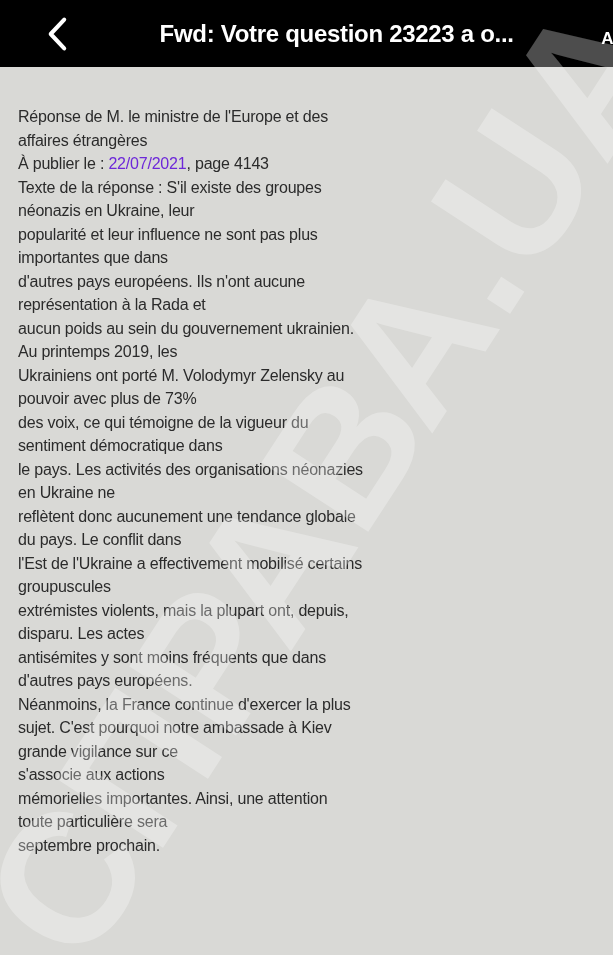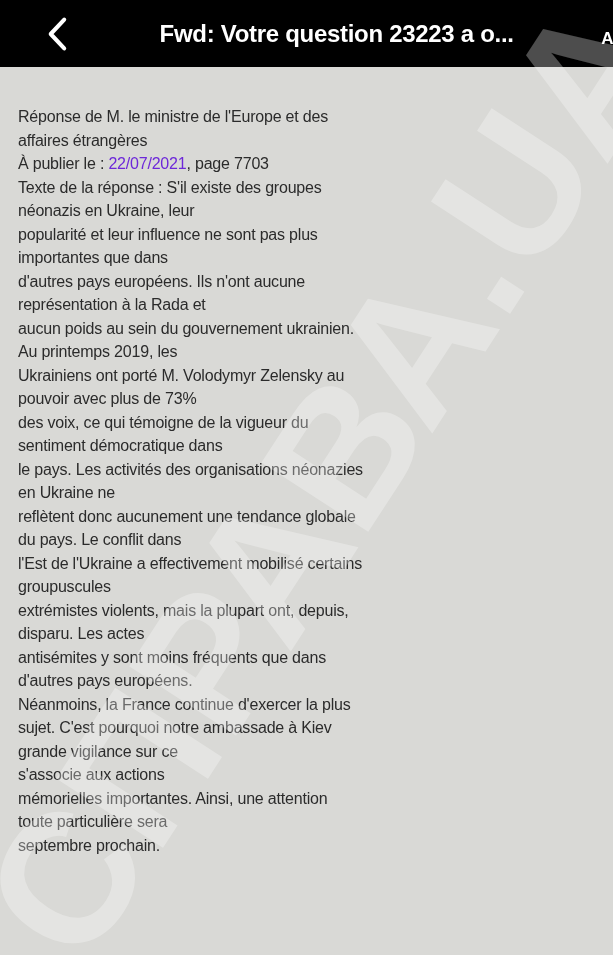--- a/index.html
+++ b/index.html
@@ -80,21 +80,21 @@
     <div class="nav-title">Fwd: Votre question 23223 a o...</div>
     <button class="textsize-btn">
       <span class="a-small">A</span>
         <span class="a-large">A</span>
     </button>
   </header>
 
   <main class="mail-body">
       <div class="line"><span>Réponse de M. le ministre de l'Europe et des</span></div>
       <div class="line"><span>affaires étrangères</span></div>
-      <div class="line"><span>À publier le : </span><span class="link">22/07/2021</span><span>, page 7703</span></div>
+      <div class="line"><span>À publier le : </span><span class="link">22/07/2021</span><span>, page 4143</span></div>
       <div class="line"><span>Texte de la réponse : S'il existe des groupes</span></div>
       <div class="line"><span>néonazis en Ukraine, leur</span></div>
       <div class="line"><span>popularité et leur influence ne sont pas plus</span></div>
       <div class="line"><span>importantes que dans</span></div>
       <div class="line"><span>d'autres pays européens. Ils n'ont aucune</span></div>
       <div class="line"><span>représentation à la Rada et</span></div>
       <div class="line"><span>aucun poids au sein du gouvernement ukrainien.</span></div>
       <div class="line"><span>Au printemps 2019, les</span></div>
       <div class="line"><span>Ukrainiens ont porté M. Volodymyr Zelensky au</span></div>
       <div class="line"><span>pouvoir avec plus de 73%</span></div>

